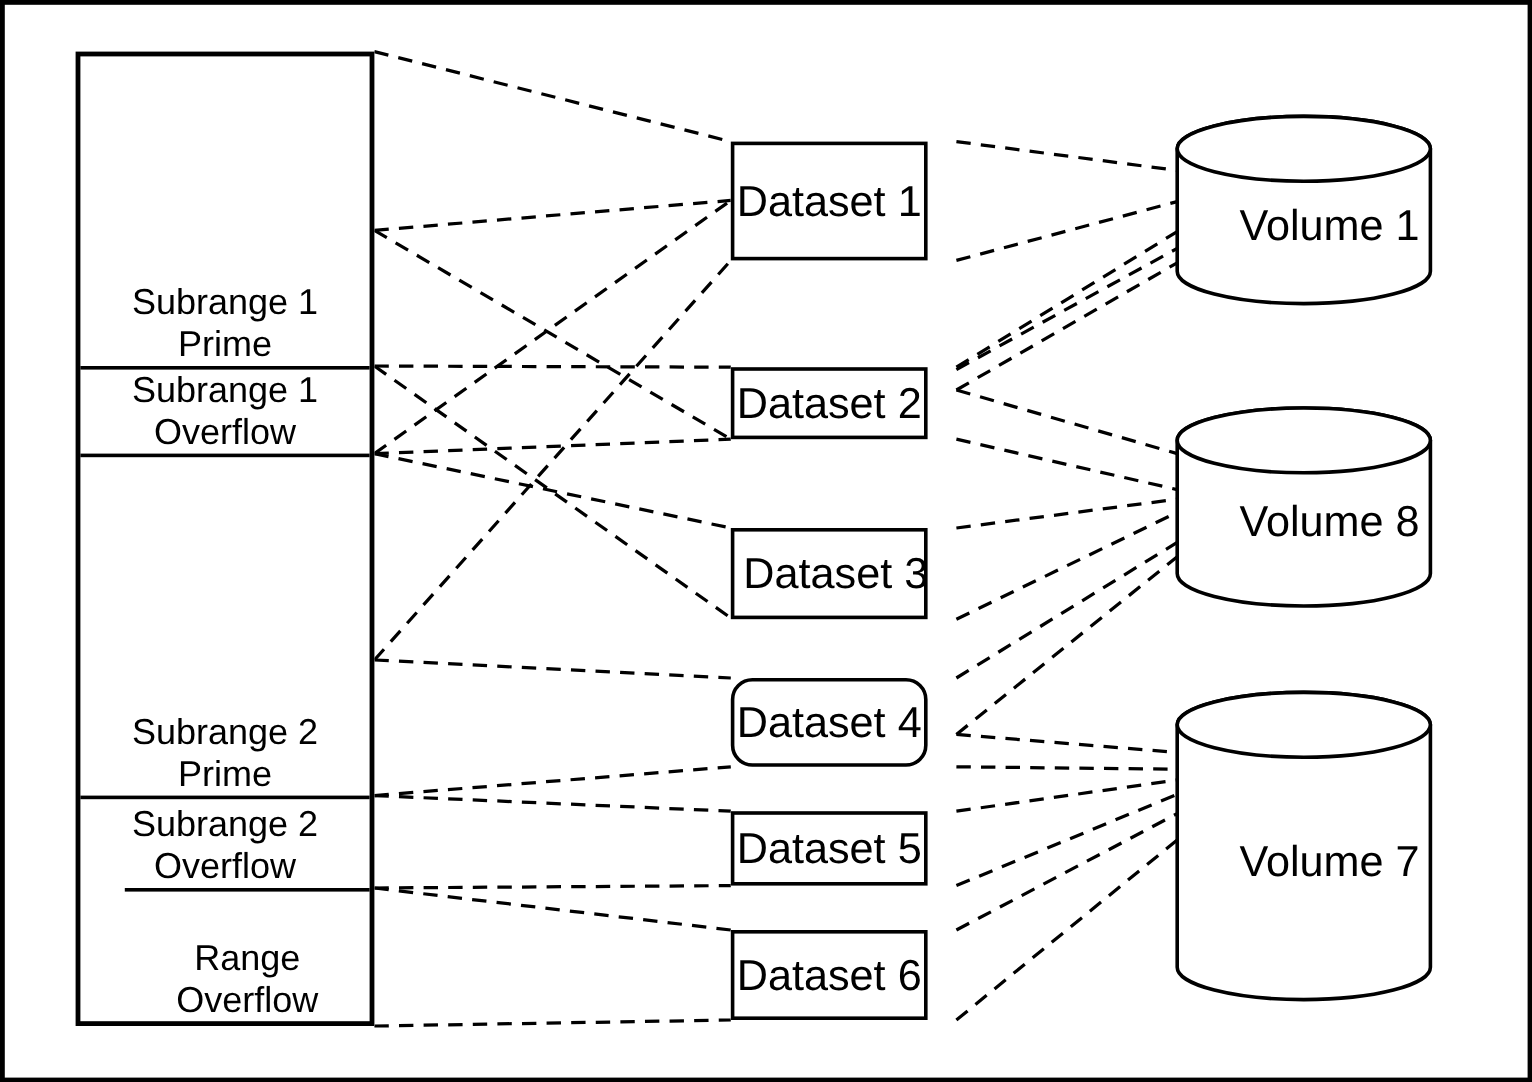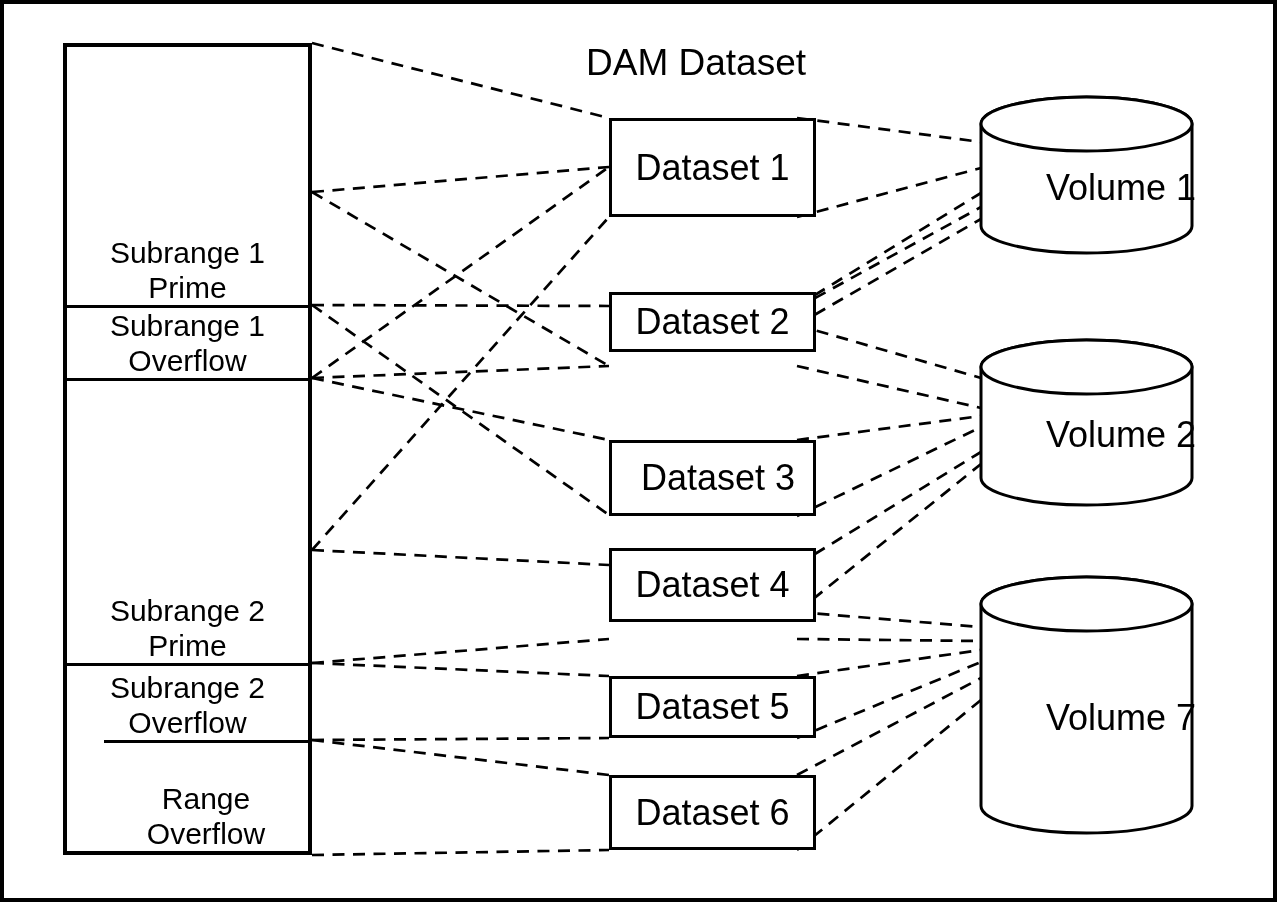--- a/index.html
+++ b/index.html
@@ -56,40 +56,39 @@
     font-size: 30px;
     line-height: 35px;
     color: #000000;
   }
   .file-section + .file-section {
     border-top: 3px solid #000000;
   }
   .dataset-box {
     position: absolute;
     left: 605px;  
-    width: 207px;
+    width: 164px;
     box-sizing: border-box;
     border: 3px solid #000000;
     background: #ffffff;
     display: flex;
     align-items: center;
     justify-content: center;
     font-size: 36px;
     color: #000000;
     white-space: nowrap;
   }
   .volume-label {
     position: absolute;
     left: 977px;  
     width: 254px;
     text-align: center;
     font-size: 36px;
     color: #000000;
     white-space: nowrap;
-    margin-left: 13px;
   }
 </style>
 </head>
 <body>
 
 <div class="canvas">
 
   <svg id="svg-layer" viewBox="0 0 1277 902" xmlns="http://www.w3.org/2000/svg">
     <g id="connections-layer">
         <line x1="312" y1="43" x2="609" y2="118" stroke="#000000" stroke-width="2.7" stroke-dasharray="12 8.5"></line>
@@ -128,21 +127,20 @@
     <g id="volumes-layer">
         <path d="M 981 124 L 981 226 A 105.5 27 0 0 0 1192 226 L 1192 124 A 105.5 27 0 0 0 981 124 Z" fill="#ffffff" stroke="#000000" stroke-width="3"></path>
         <ellipse cx="1086.5" cy="124" rx="105.5" ry="27" fill="#ffffff" stroke="#000000" stroke-width="3"></ellipse>
         <path d="M 981 367 L 981 478 A 105.5 27 0 0 0 1192 478 L 1192 367 A 105.5 27 0 0 0 981 367 Z" fill="#ffffff" stroke="#000000" stroke-width="3"></path>
         <ellipse cx="1086.5" cy="367" rx="105.5" ry="27" fill="#ffffff" stroke="#000000" stroke-width="3"></ellipse>
         <path d="M 981 604 L 981 806 A 105.5 27 0 0 0 1192 806 L 1192 604 A 105.5 27 0 0 0 981 604 Z" fill="#ffffff" stroke="#000000" stroke-width="3"></path>
         <ellipse cx="1086.5" cy="604" rx="105.5" ry="27" fill="#ffffff" stroke="#000000" stroke-width="3"></ellipse>
       </g>
   </svg>
 
-  <div class="diagram-title">DAM Dataset</div>
 
   <div class="file-box" id="file-box">
       <div class="file-section" style="height: 258px;">
         <span>Subrange 1</span>
         <span>Prime</span>
       </div>
       <div class="file-section" style="height: 73px;">
         <span>Subrange 1</span>
         <span>Overflow</span>
       </div>
@@ -157,36 +155,36 @@
       <div class="file-section" style="height: 111px; margin-left: 37px;">
         <span>Range</span>
         <span>Overflow</span>
       </div>
     </div>
 
   <div id="datasets-layer">
       <div class="dataset-box" style="top: 114px; height: 99px;">
         <span>Dataset 1</span>
       </div>
-      <div class="dataset-box" style="top: 288px; height: 60px;">
+      <div class="dataset-box" style="top: 302px; height: 60px;">
         <span>Dataset 2</span>
       </div>
       <div class="dataset-box" style="top: 436px; height: 76px; padding-left: 11px;">
         <span>Dataset 3</span>
       </div>
-      <div class="dataset-box" style="top: 544px; height: 74px;">
+      <div class="dataset-box" style="top: 561px; height: 74px; border-radius: 18px;">
         <span>Dataset 4</span>
       </div>
       <div class="dataset-box" style="top: 672px; height: 62px;">
         <span>Dataset 5</span>
       </div>
       <div class="dataset-box" style="top: 771px; height: 75px;">
         <span>Dataset 6</span>
       </div>
     </div>
 
   <div id="volume-labels-layer">
       <div class="volume-label" style="top: 162.5px;">Volume 1</div>
-      <div class="volume-label" style="top: 410px;">Volume 2</div>
+      <div class="volume-label" style="top: 410px;">Volume 8</div>
       <div class="volume-label" style="top: 692.5px;">Volume 7</div>
     </div>
 
 </div>
 
 </body></html>

